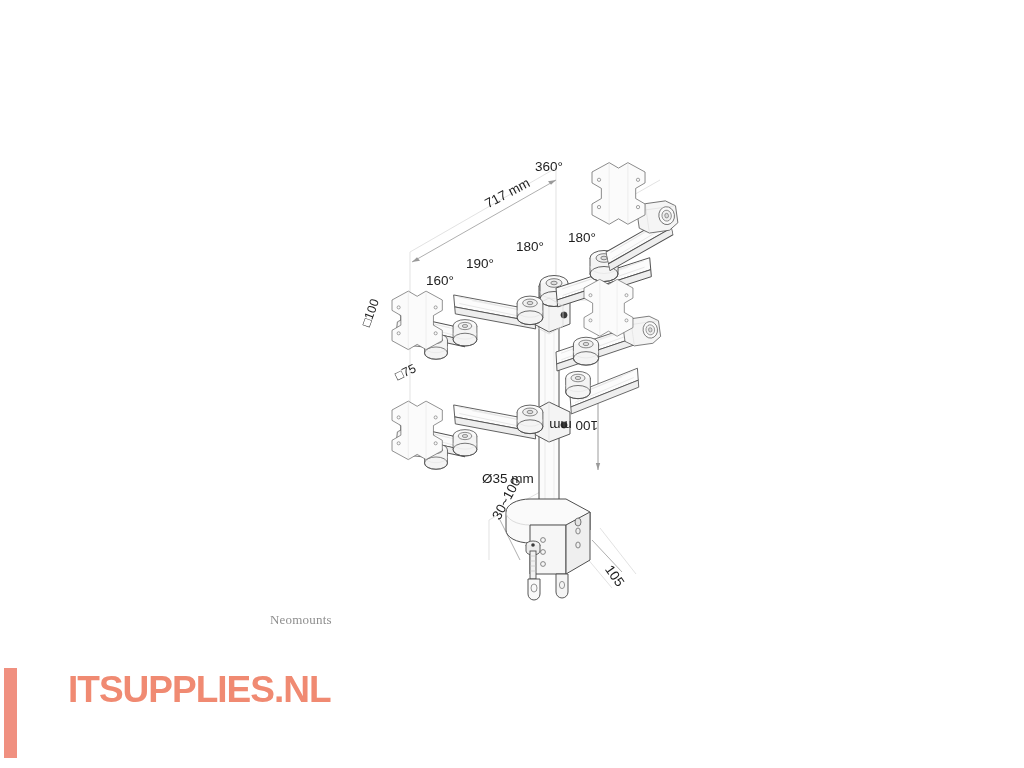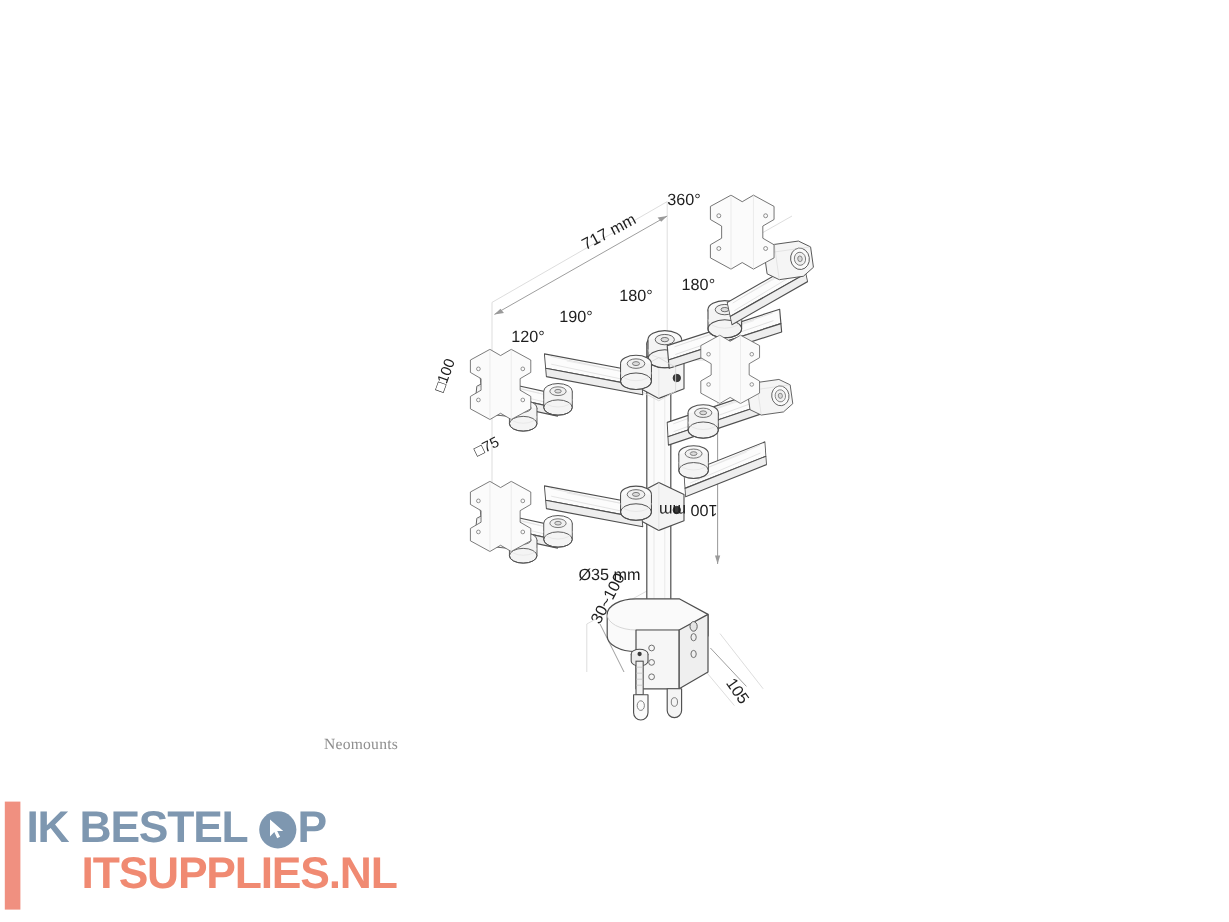--- a/index.html
+++ b/index.html
@@ -306,49 +306,46 @@
         </g>
 
         <path d="M528,579 L528,594 A6,6 0 0 0 540,594 L540,579 Z" fill="#fafafa" stroke="#4f4f4f" stroke-width="0.95" stroke-linejoin="round"></path>
         <ellipse cx="534" cy="588" rx="3" ry="4" fill="none" stroke="#6a6a6a" stroke-width="0.7"></ellipse>
         <path d="M556,574 L556,592 A6,6 0 0 0 568,592 L568,574 Z" fill="#f4f4f4" stroke="#4f4f4f" stroke-width="0.95" stroke-linejoin="round"></path>
         <ellipse cx="562" cy="585" rx="2.6" ry="3.6" fill="none" stroke="#6a6a6a" stroke-width="0.7"></ellipse>
       </g>
     </svg>
   </div>
 
-  <div class="lbl angle" style="left:426px;top:274px;transform:rotate(0deg);">120°</div>
+  <div class="lbl angle" style="left:426px;top:274px;transform:rotate(0deg);">160°</div>
 
   <div class="lbl angle" style="left:466px;top:257px;">190°</div>
 
   <div class="lbl angle" style="left:516px;top:240px;">180°</div>
 
   <div class="lbl angle" style="left:568px;top:231px;">180°</div>
 
-  <div class="lbl angle" style="left:556px;top:160px;">360°</div>
+  <div class="lbl angle" style="left:535px;top:160px;">360°</div>
 
   <div class="lbl dim" style="left:486px;top:198px;transform:rotate(-28deg);transform-origin:left center;">717 mm</div>
 
   <div class="lbl dim" style="left:482px;top:472px;">Ø35 mm</div>
 
   <div class="lbl dim" style="left:598px;top:418px;transform:rotate(180deg);transform-origin:left center;">100 mm</div>
 
   <div class="lbl dim" style="left:496px;top:512px;transform:rotate(-62deg);transform-origin:left center;">30~100</div>
 
   <div class="lbl dim" style="left:608px;top:560px;transform:rotate(55deg);transform-origin:left center;">105</div>
 
   <div class="lbl vesa" style="left:366px;top:320px;transform:rotate(-70deg);transform-origin:left center;">□100</div>
 
   <div class="lbl vesa" style="left:396px;top:371px;transform:rotate(-26deg);transform-origin:left center;">□75</div>
 
   <div class="brand" style="left:270px;top:612px;">Neomounts</div>
 
   <div class="banner">
     <div class="banner-bar"></div>
     <div class="banner-text">
-      <span class="line1"><span>IK BESTEL </span><span class="cursor-o"><svg width="15" height="18" viewBox="0 0 15 18">
-              <path d="M1,1 L1,15 L4.6,11.4 L7,16.5 L9.4,15.3 L7,10.4 L12,10.4 Z" fill="#ffffff"></path>
-            </svg></span><span>P</span></span>
       <span class="line2">ITSUPPLIES.NL</span>
     </div>
   </div>
 
 </div>
 
 </body></html>

